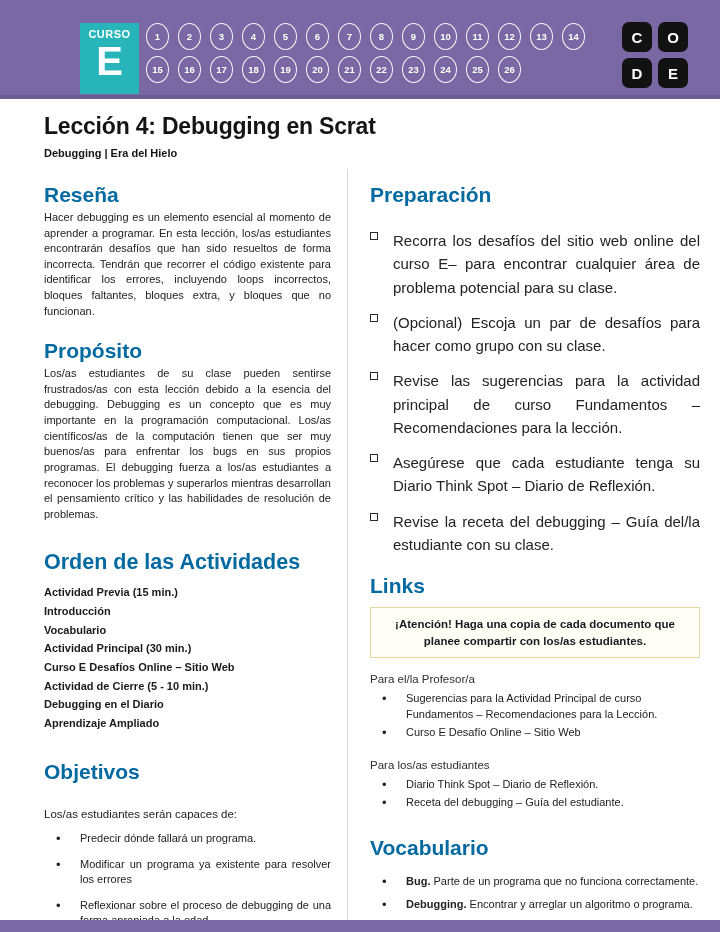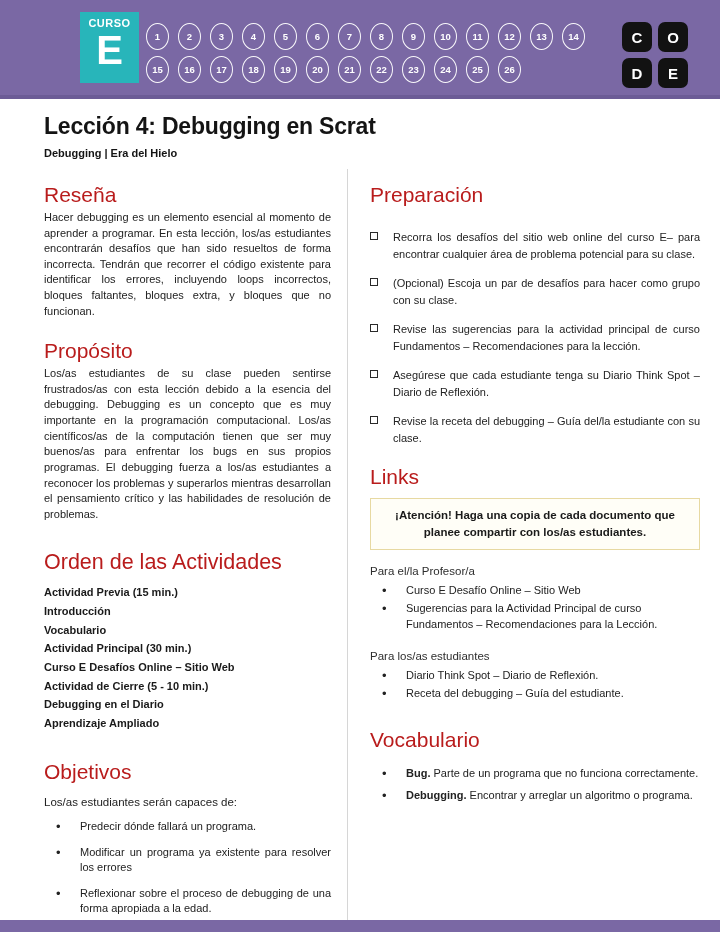--- a/index.html
+++ b/index.html
@@ -8,21 +8,21 @@
     position:relative; width:720px; height:932px; margin:0 auto;
     background:#ffffff; overflow:hidden;
     font-family:"Liberation Sans", sans-serif; color:#1f1f1f;
   }
   
   .band {
     position:relative; width:100%; height:99px;
     background:#7a68a4; border-bottom:4px solid #6c5c96;
   }
   .badge {
-    position:absolute; left:80px; top:12px; width:59px; height:71px;
+    position:absolute; left:80px; top:23px; width:59px; height:71px;
     background:#28b5ba; display:flex; flex-direction:column;
     align-items:center; justify-content:flex-start; padding-top:5px;
   }
   .badge-top { color:#fff; font-weight:bold; font-size:11px; letter-spacing:.5px; }
   .badge-letter { color:#fff; font-weight:bold; font-size:40px; line-height:1.05; }
   .circles { position:absolute; left:146px; top:23px; display:flex; flex-direction:column; gap:6px; }
   .circle-row { display:flex; gap:9px; }
   .circle {
     width:23px; height:27px; border:1.5px solid rgba(255,255,255,.95); border-radius:50%;
     color:#fff; font-size:9.5px; font-weight:bold;
@@ -38,41 +38,41 @@
     display:flex; align-items:center; justify-content:center;
   }
   
   .title-wrap { padding:14px 44px 0 44px; }
   .title-wrap h1 { font-size:23px; font-weight:bold; color:#141414; letter-spacing:-.2px; }
   .subtitle { margin-top:7px; font-size:11px; font-weight:bold; color:#141414; }
   
   .columns { display:flex; align-items:stretch; padding:10px 20px 0 44px; }
   .col-left  { width:304px; padding-right:16px; border-right:1px solid #d6d6d6; }
   .col-right { flex:1; padding-left:22px; }
-  h2.sec { font-size:21px; font-weight:normal; color:#b91c1c; }
+  h2.sec { font-size:21px; font-weight:bold; color:#0369a1; }
   .mt-sec  { margin-top:14px; }
   .body-just { margin-top:3px; font-size:11px; line-height:1.42; text-align:justify; color:#222; }
   
   .orden-list { margin-top:11px; }
   .orden-item { font-size:11px; font-weight:bold; color:#1a1a1a; margin-bottom:5.5px; line-height:1.2; }
   
-  .intro { margin-top:12px; font-size:11.5px; color:#222; }
+  .intro { margin-top:24px; font-size:11.5px; color:#222; }
   ul.bullets { list-style:none; margin-top:11px; }
   ul.bullets li {
     position:relative; padding-left:36px; margin-bottom:10px;
     font-size:11px; line-height:1.4; text-align:justify; color:#222;
   }
   ul.bullets li::before { content:"\2022"; position:absolute; left:12px; top:-1px; font-size:13px; }
   ul.bullets.tight { margin-top:6px; }
   ul.bullets.tight li { margin-bottom:3px; text-align:left; }
   
   .checklist { margin-top:22px; }
   .check-item {
     display:flex; gap:15px; margin-bottom:12px;
-    font-size:11px; line-height:1.55; text-align:justify; color:#222;
+    font-size:15px; line-height:1.55; text-align:justify; color:#222;
   }
   .checkbox {
     flex:0 0 auto; width:8px; height:8px; margin-top:3px;
     border:1.3px solid #2a2a2a; background:#fff;
   }
   
   .attention {
     margin-top:9px; border:1.5px solid #e7d9a2; background:#fffef7;
     padding:8px 16px; text-align:center; font-weight:bold; font-size:11.5px;
     line-height:1.45; color:#1a1a1a;
@@ -204,22 +204,22 @@
             <span class="check-text">Revise la receta del debugging – Guía del/la estudiante con su clase.</span>
           </div>
         </div>
 
       <h2 class="sec" style="margin-top:18px">Links</h2>
       <div class="attention">¡Atención! Haga una copia de cada documento que planee compartir con los/as estudiantes.</div>
 
       <div class="group-label">Para el/la Profesor/a</div>
       <ul class="bullets tight">
 
-      <li>Curso E Desafío Online – Sitio Web</li>
-          <li>Sugerencias para la Actividad Principal de curso Fundamentos – Recomendaciones para la Lección.</li>
+      <li>Sugerencias para la Actividad Principal de curso Fundamentos – Recomendaciones para la Lección.</li>
+          <li>Curso E Desafío Online – Sitio Web</li>
         </ul>
 
       <div class="group-label" style="margin-top:18px">Para los/as estudiantes</div>
       <ul class="bullets tight">
 
       <li>Diario Think Spot – Diario de Reflexión.</li>
           <li>Receta del debugging – Guía del estudiante.</li>
         </ul>
 
       <h2 class="sec" style="margin-top:26px">Vocabulario</h2>

